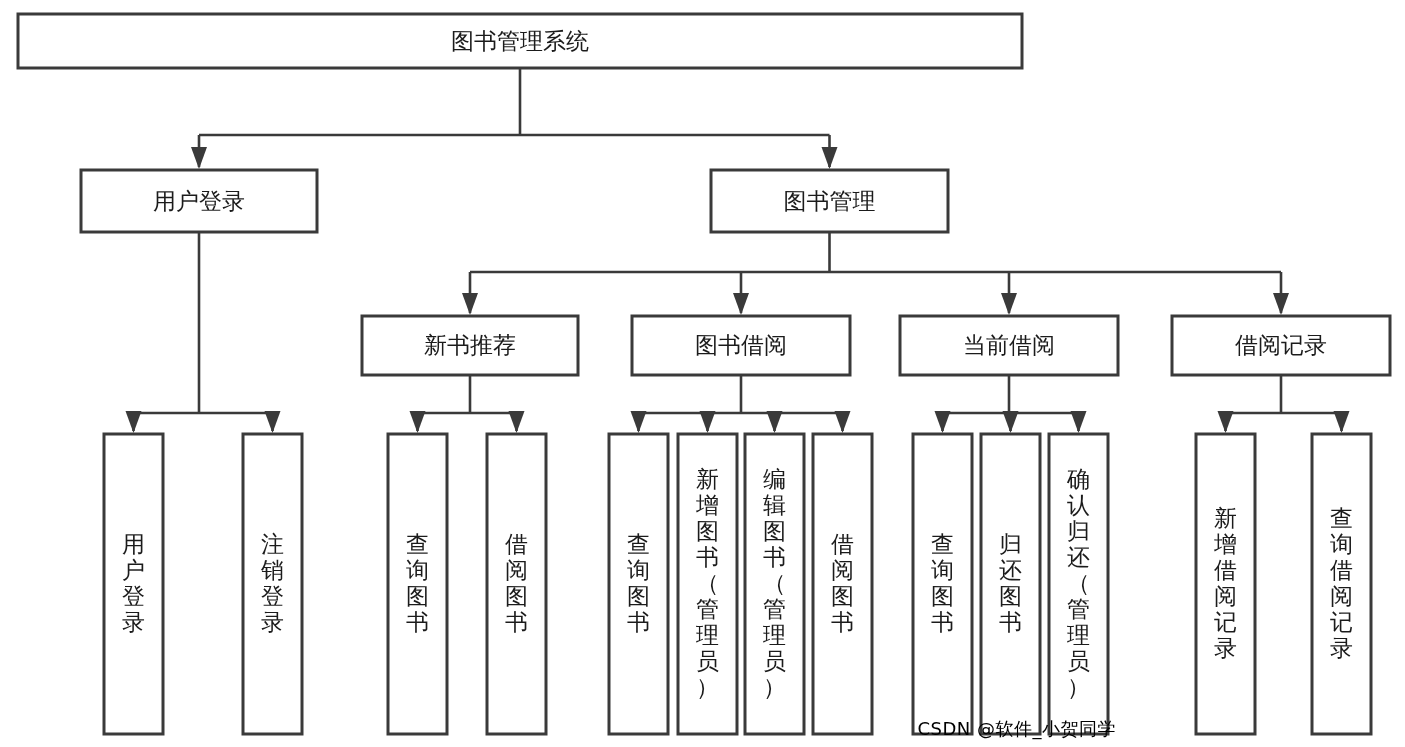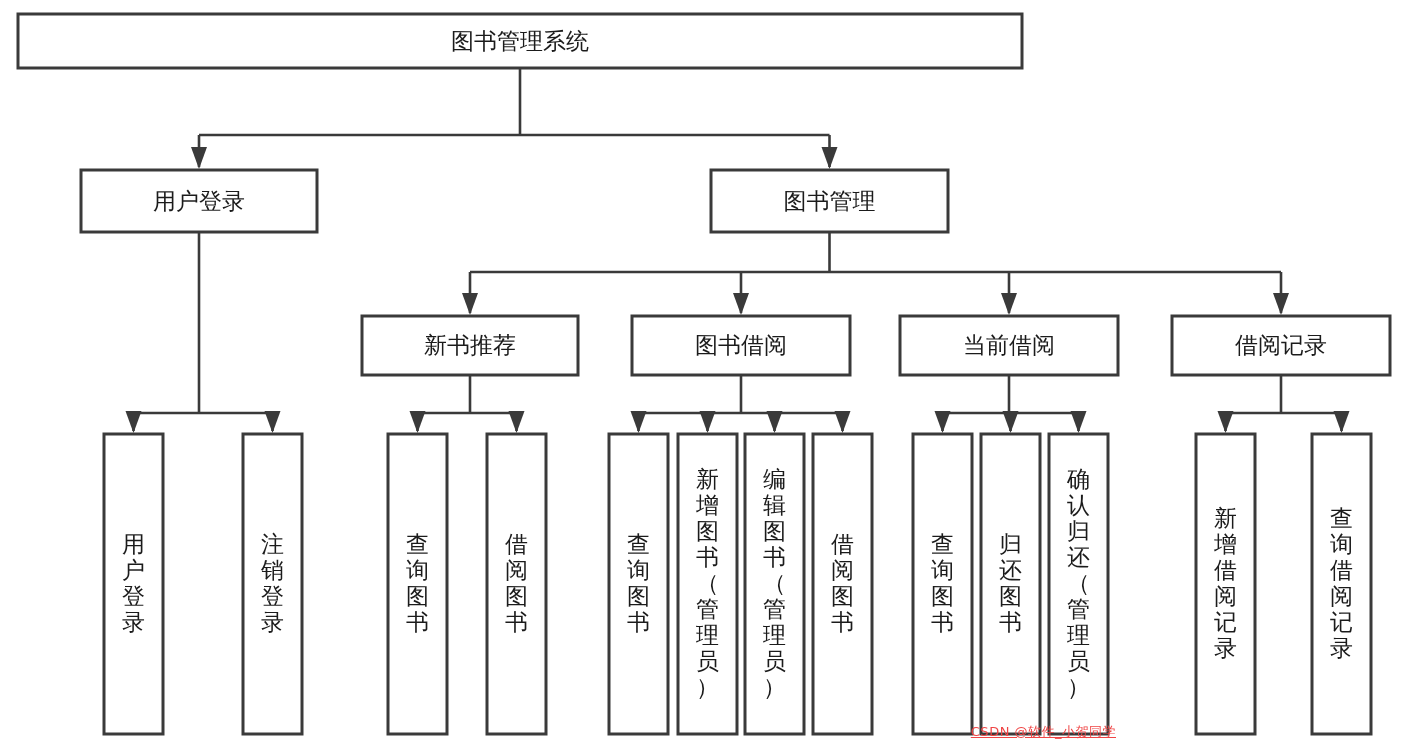--- a/index.html
+++ b/index.html
@@ -52,26 +52,25 @@
     font-family: "DejaVu Sans", "Liberation Sans", sans-serif;
     font-size: 23px;
     fill: #1b1b1b;
     text-anchor: middle;
   }
   .watermark {
     position: absolute;
     right: 10px;
     bottom: 6px;
     font-family: "DejaVu Sans", "Liberation Sans", sans-serif;
-    font-size: 13px;
-    color: #ef4444;
+    font-size: 18px;
+    color: #000000;
     letter-spacing: 0.5px;
     white-space: nowrap;
     user-select: none;
-    text-decoration: underline;
   }
 </style>
 </head>
 <body>
 
 <div id="diagram-root">
   <svg class="diagram" id="diagram-svg" viewBox="0 0 1405 747" xmlns="http://www.w3.org/2000/svg">
       <g>
         <polyline points="520,68 520,135" class="edge-line"></polyline>
         <polyline points="199,135 829.5,135" class="edge-line"></polyline>

